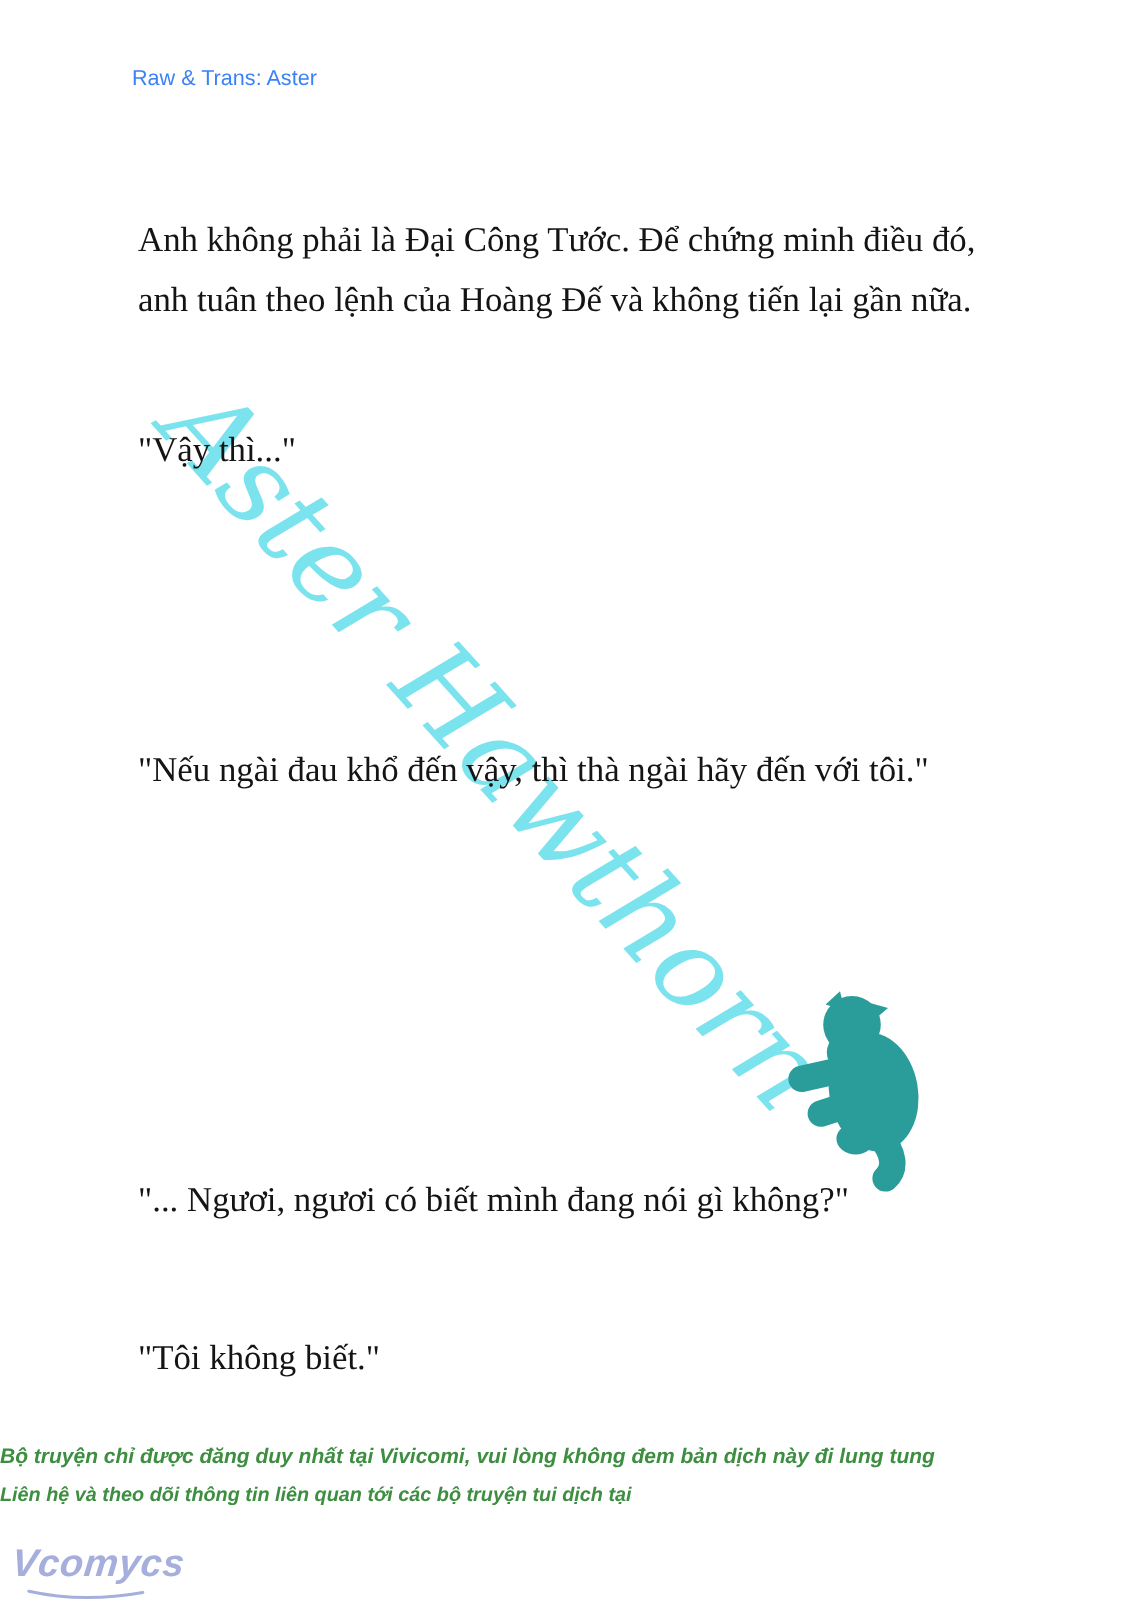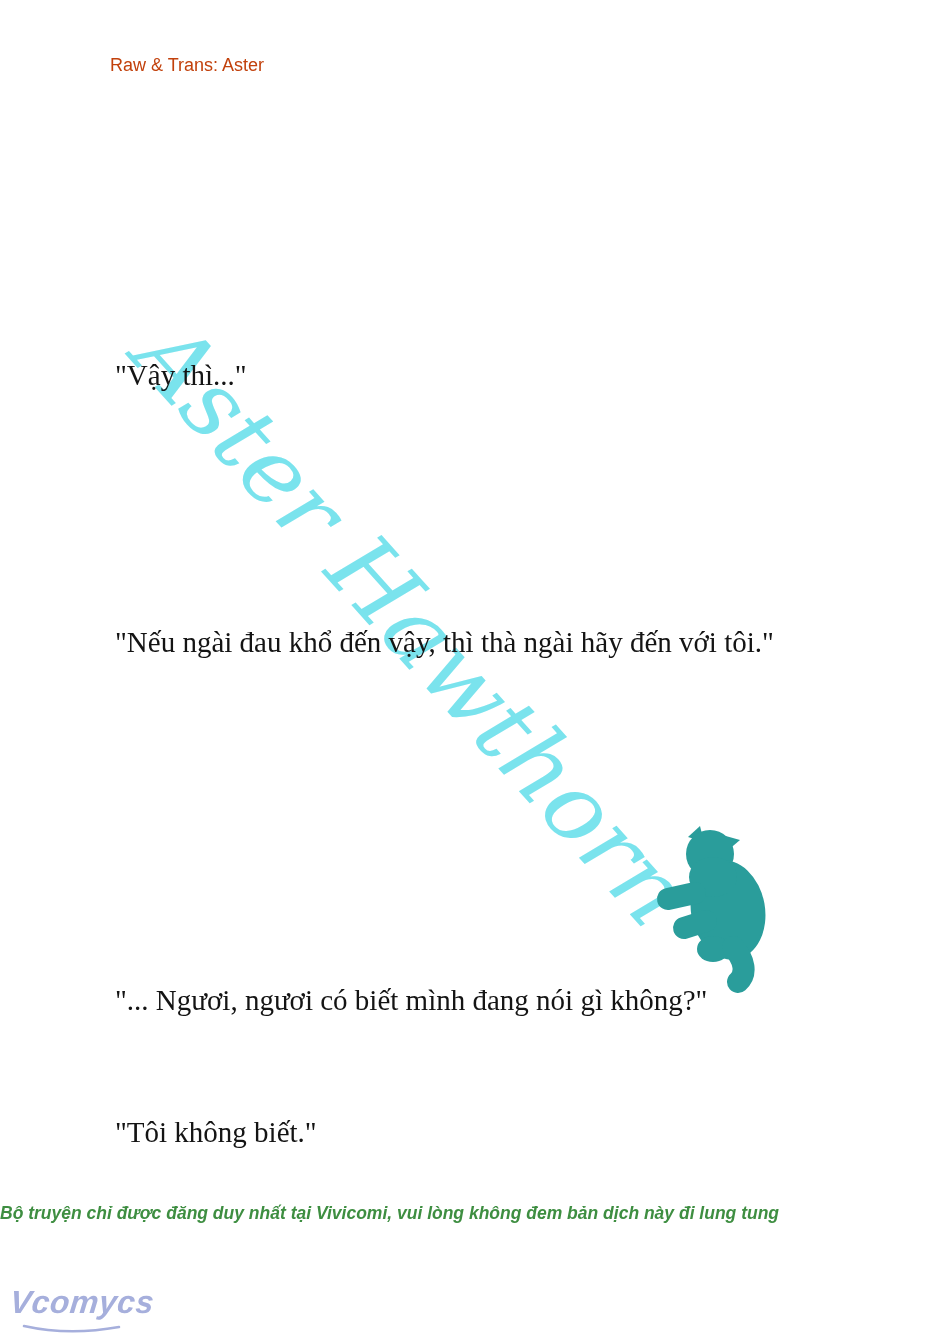--- a/index.html
+++ b/index.html
@@ -4,21 +4,21 @@
 <style>
   html,body { margin:0; padding:0; background:#ffffff; }
   .page {
     position:relative; width:950px; height:1343px;
     background:#ffffff; overflow:hidden;
     font-family:"Liberation Serif", serif;
   }
   .header-credit {
     position:absolute; left:110px; top:55px;
     font-family:"Liberation Sans", sans-serif;
-    font-size:18px; color:#c2410c; z-index:2;text-align:center;
+    font-size:18px; color:#3b82f6; z-index:2;text-align:center;
   }
   .watermark {
     position:absolute; left:195px; top:300px;
     transform:rotate(48deg); transform-origin:0 0;
     font-family:"DejaVu Serif", serif; font-style:italic;
     font-size:95px; color:#7ae3ed; white-space:nowrap;
     z-index:1; user-select:none;
   }
   .para {
     position:absolute; left:115px; width:725px;
@@ -55,20 +55,21 @@
 </style>
 </head>
 <body>
 
 <div class="page">
 
   <div class="header-credit">Raw &amp; Trans: Aster</div>
 
   <div class="watermark">Aster Hawthorn</div>
 
+  <div class="para p0">Anh không phải là Đại Công Tước. Để chứng minh điều đó, anh tuân theo lệnh của Hoàng Đế và không tiến lại gần nữa.</div>
   <div class="para p1">"Vậy thì..."</div>
   <div class="para p3">"Nếu ngài đau khổ đến vậy, thì thà ngài hãy đến với tôi."</div>
   <div class="para p5">"... Ngươi, ngươi có biết mình đang nói gì không?"</div>
   <div class="para p6">"Tôi không biết."</div>
 
   <svg class="cat" width="125" height="170" viewBox="0 0 125 170" aria-hidden="true">
     <g fill="#2a9d9b" stroke="none">
       <polygon points="38,12 50,1 54,17"></polygon>
       <polygon points="58,6 90,15 70,32"></polygon>
       <circle cx="60" cy="29" r="24"></circle>
@@ -77,20 +78,21 @@
       <ellipse cx="63" cy="124" rx="16" ry="13"></ellipse>
     </g>
     <g stroke="#2a9d9b" stroke-width="22" stroke-linecap="round" fill="none">
       <path d="M45,68 L18,74"></path>
       <path d="M56,96 L34,103"></path>
       <path d="M83,122 C95,135 97,149 88,157"></path>
     </g>
   </svg>
 
   <div class="footer-line f1">Bộ truyện chỉ được đăng duy nhất tại Vivicomi, vui lòng không đem bản dịch này đi lung tung</div>
+  <div class="footer-line f2">Liên hệ và theo dõi thông tin liên quan tới các bộ truyện tui dịch tại</div>
 
   <div class="logo">
     <span class="logo-text">Vcomycs</span>
   </div>
   <svg class="logo-swash" width="130" height="14" viewBox="0 0 130 14" aria-hidden="true">
     <path d="M10,4 Q55,14 105,5" stroke="#a6afdc" stroke-width="2.5" fill="none" stroke-linecap="round"></path>
   </svg>
 
 </div>
 

